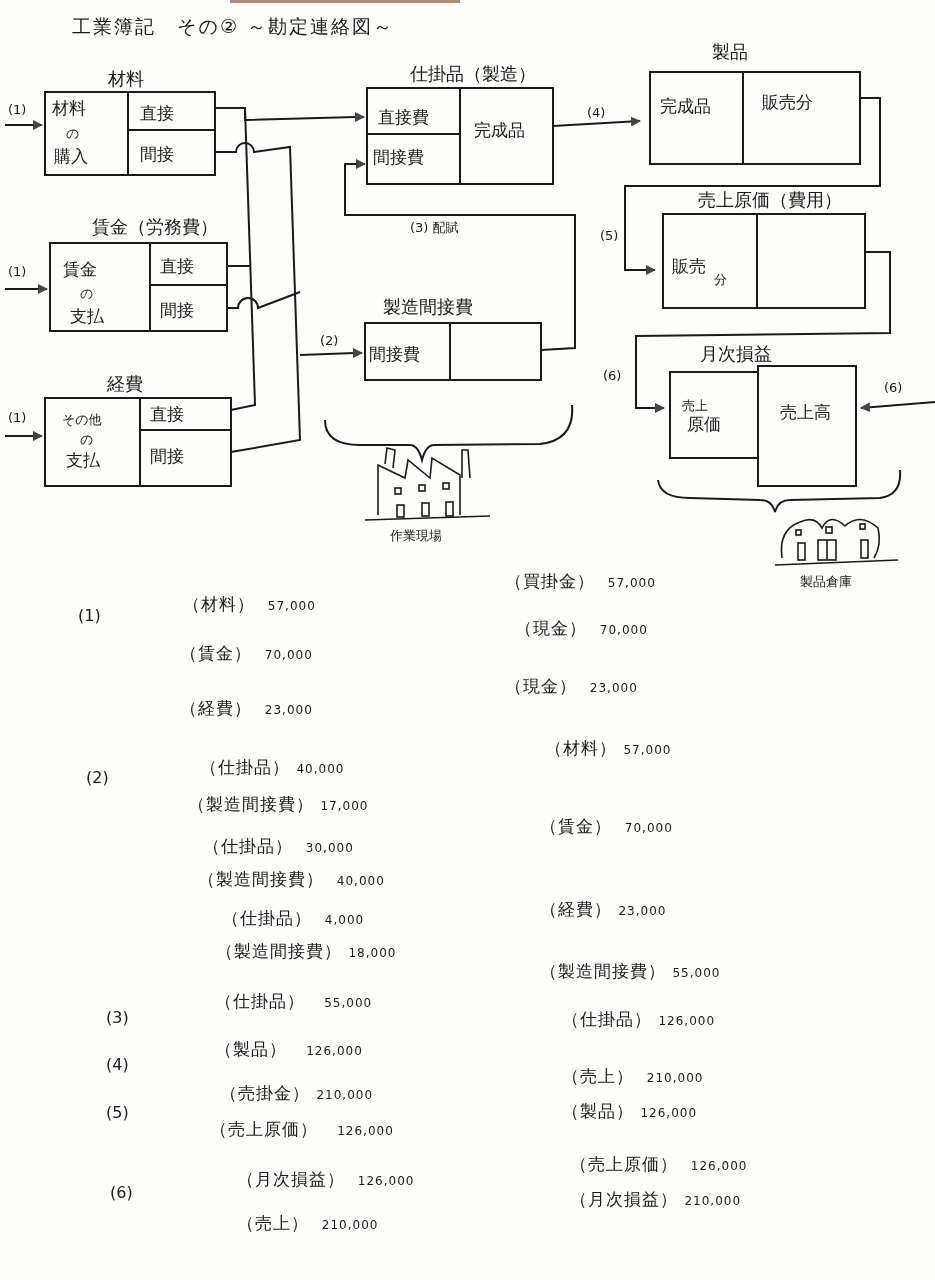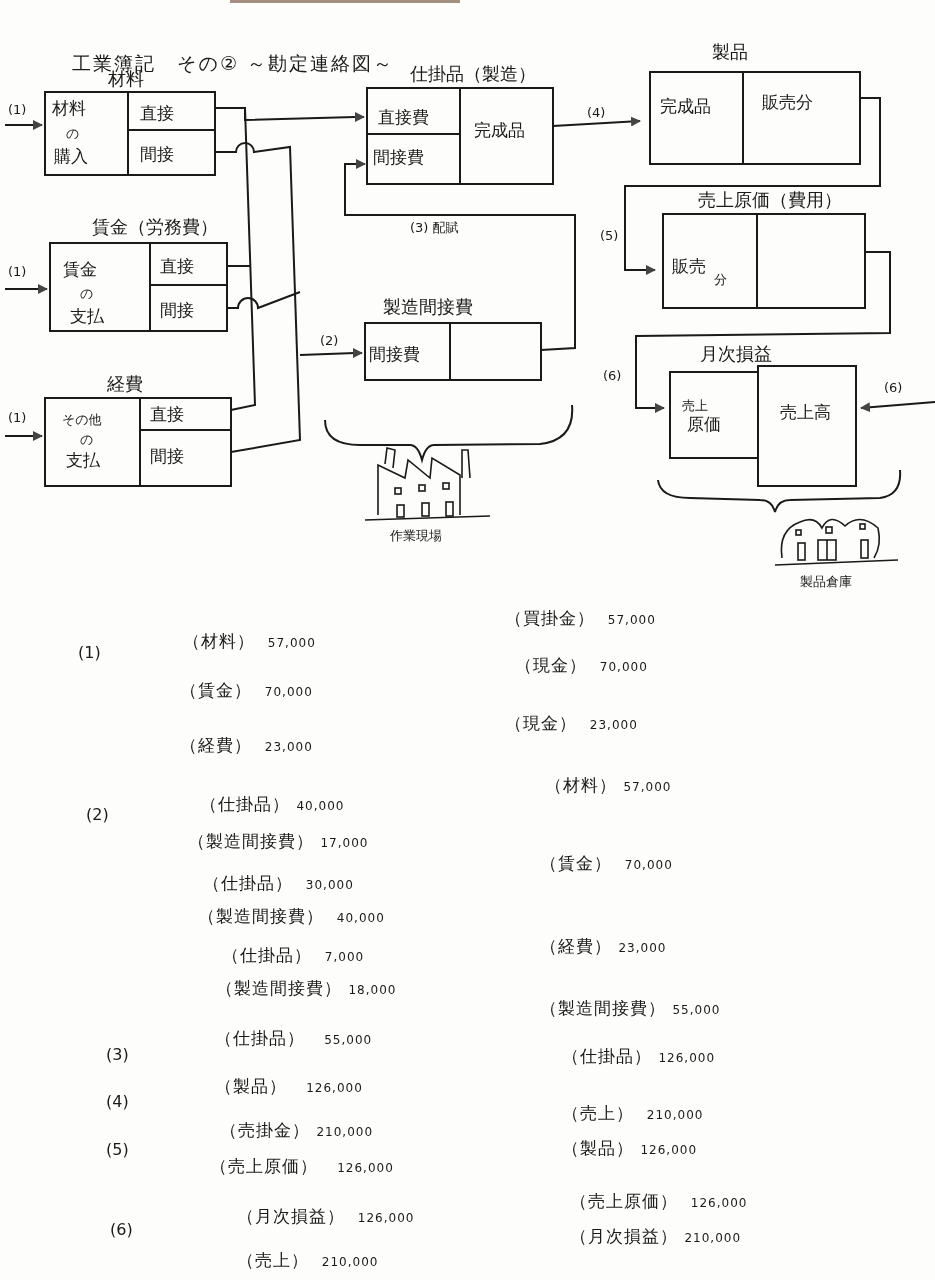--- a/index.html
+++ b/index.html
@@ -4,21 +4,21 @@
 <style>
   html, body { margin: 0; padding: 0; }
   body {
     width: 935px; height: 1280px; overflow: hidden;
     background: #fdfdfb;
     font-family: "DejaVu Sans", sans-serif;
     color: #1a1a1a;
     position: relative;
   }
   .topstrip { position: absolute; left: 230px; top: 0; width: 230px; height: 3px; background: #a58f80; }
-  .abs { position: absolute; white-space: nowrap; margin-top: 37px; }
+  .abs { position: absolute; white-space: nowrap; }
   .title { font-size: 19px; letter-spacing: 2px; }
   svg.diagram { position: absolute; left: 0; top: 0; }
   svg text { font-family: "DejaVu Sans", sans-serif; fill: #1a1a1a; }
   .acct-title { font-size: 18px; }
   .cell { font-size: 17px; }
   .small { font-size: 13px; }
   .entry { font-size: 17px; letter-spacing: 1px; }
   .num { font-size: 12px; letter-spacing: 1px; }
   .step { font-size: 16px; }
 </style>
@@ -197,21 +197,21 @@
   <div class="abs entry" style="left:180px; top:697px;"><span>（経費）</span>&nbsp;&nbsp;<span class="num">23,000</span></div>
   <div class="abs entry" style="left:505px; top:570px;"><span>（買掛金）</span>&nbsp;&nbsp;<span class="num">57,000</span></div>
   <div class="abs entry" style="left:515px; top:617px;"><span>（現金）</span>&nbsp;&nbsp;<span class="num">70,000</span></div>
   <div class="abs entry" style="left:505px; top:675px;"><span>（現金）</span>&nbsp;&nbsp;<span class="num">23,000</span></div>
 
   <div class="abs step" style="left:86px; top:768px;">(2)</div>
   <div class="abs entry" style="left:200px; top:756px;text-align:right;"><span>（仕掛品）</span>&nbsp;<span class="num">40,000</span></div>
   <div class="abs entry" style="left:188px; top:793px;"><span>（製造間接費）</span>&nbsp;<span class="num">17,000</span></div>
   <div class="abs entry" style="left:203px; top:835px;"><span>（仕掛品）</span>&nbsp;&nbsp;<span class="num">30,000</span></div>
   <div class="abs entry" style="left:198px; top:868px;"><span>（製造間接費）</span>&nbsp;&nbsp;<span class="num">40,000</span></div>
-  <div class="abs entry" style="left:222px; top:907px;"><span>（仕掛品）</span>&nbsp;&nbsp;<span class="num">7,000</span></div>
+  <div class="abs entry" style="left:222px; top:907px;"><span>（仕掛品）</span>&nbsp;&nbsp;<span class="num">4,000</span></div>
   <div class="abs entry" style="left:216px; top:940px;"><span>（製造間接費）</span>&nbsp;<span class="num">18,000</span></div>
   <div class="abs entry" style="left:545px; top:737px;"><span>（材料）</span>&nbsp;<span class="num">57,000</span></div>
   <div class="abs entry" style="left:540px; top:815px;"><span>（賃金）</span>&nbsp;&nbsp;<span class="num">70,000</span></div>
   <div class="abs entry" style="left:540px; top:898px;"><span>（経費）</span>&nbsp;<span class="num">23,000</span></div>
 
   <div class="abs step" style="left:106px; top:1008px;">(3)</div>
   <div class="abs entry" style="left:215px; top:990px;"><span>（仕掛品）</span>&nbsp;&nbsp;&nbsp;<span class="num">55,000</span></div>
   <div class="abs entry" style="left:540px; top:960px;"><span>（製造間接費）</span>&nbsp;<span class="num">55,000</span></div>
 
   <div class="abs step" style="left:106px; top:1055px;">(4)</div>

